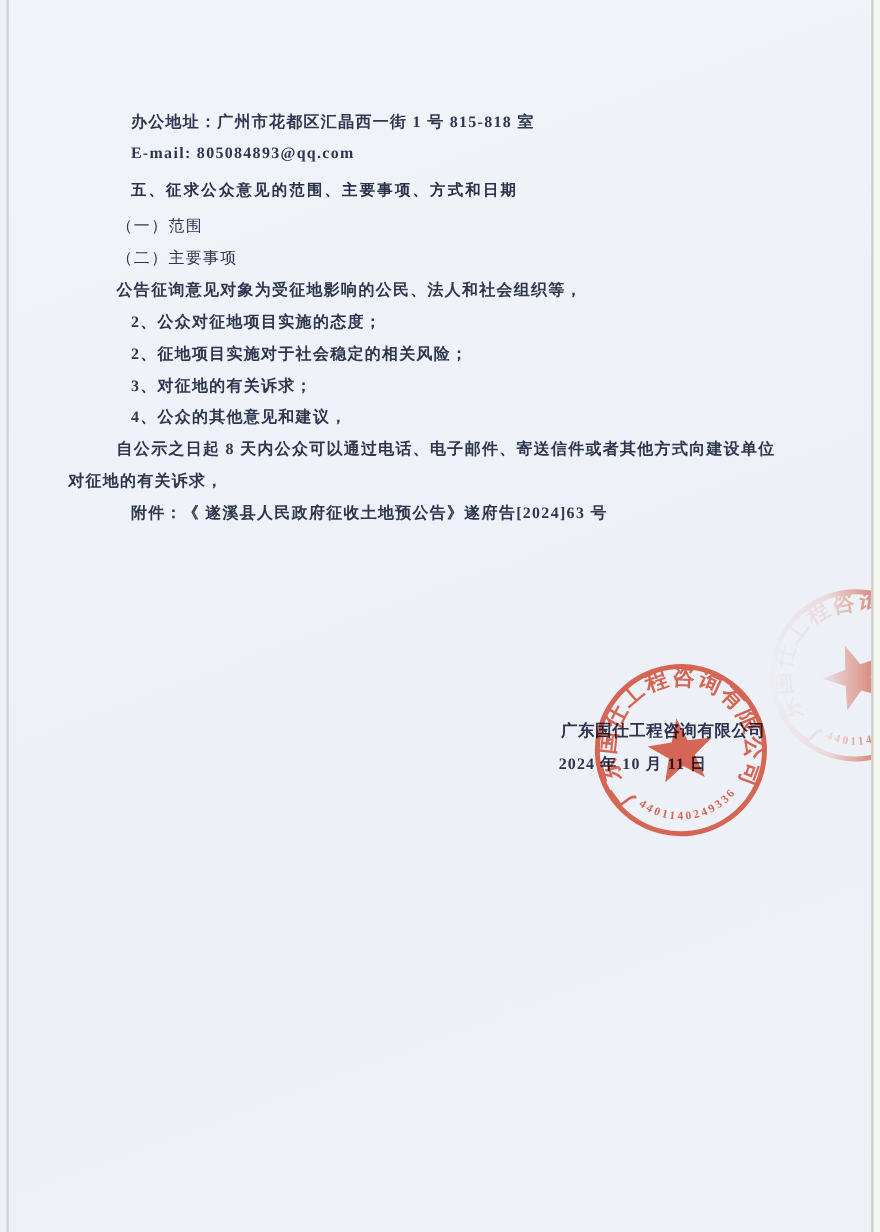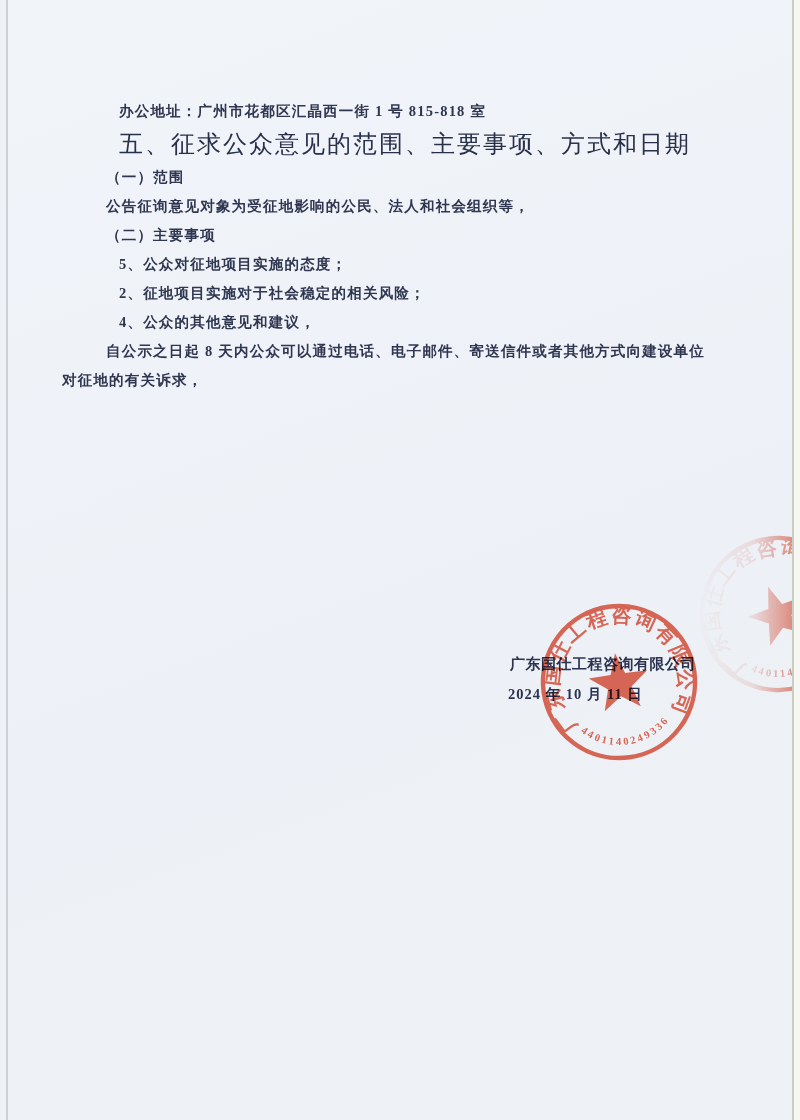--- a/index.html
+++ b/index.html
@@ -12,54 +12,57 @@
     background:#eef1f5;border-right:2px solid #ccd1d8;z-index:60;}
   .right-strip{position:absolute;top:0;right:0;width:6px;height:100%;
     background:#f6f7f1;border-left:2px solid #c9cec3;z-index:60;}
   .paper{position:absolute;inset:0;overflow:hidden;border-radius:11px;}
   .textblock{position:absolute;left:62px;right:55px;top:97px;color:#2e3650;}
   .l{height:29px;line-height:29px;font-size:14.5px;letter-spacing:1.2px;
      font-weight:600;white-space:nowrap;}
   .ind{text-indent:57px}
   .ind2{text-indent:44px}
   .ind3{text-indent:33px}
-  .bold{font-weight:700;}
-  .h5{height:37px;line-height:37px;font-size:24px;font-weight:400;
+  .bold{font-weight:400;}
+  .h5{height:37px;line-height:37px;font-size:14px;font-weight:700;
       letter-spacing:2px;text-indent:57px;color:#28304a;white-space:nowrap;}
   .sig-company{position:absolute;left:510px;top:655px;font-size:15px;
       font-weight:800;letter-spacing:0.5px;color:#2b3350;white-space:nowrap;}
   .sig-date{position:absolute;left:508px;top:685px;font-size:14.5px;
       font-weight:700;letter-spacing:1px;color:#2b3350;white-space:nowrap;}
   .seal{position:absolute;opacity:0.82;mix-blend-mode:multiply;z-index:40;}
   .seal-main{left:533px;top:596px;width:172px;height:172px;}
   .seal-partial{left:692px;top:528px;width:172px;height:172px;opacity:0.85;}
   .seal text{font-family:"Liberation Serif","DejaVu Serif",serif;}
 </style>
 </head>
 <body>
 
 <div class="page">
   <div class="paper">
 
     <div class="textblock">
       <div class="l ind">办公地址：广州市花都区汇晶西一街 1 号 815-818 室</div>
+      <div class="l ind">E-mail: 805084893@qq.com</div>
 
       <div class="h5">五、征求公众意见的范围、主要事项、方式和日期</div>
 
       <div class="l ind2 bold">（一）范围</div>
+      <div class="l ind2 bold">（二）主要事项</div>
+
       <div class="l ind2">公告征询意见对象为受征地影响的公民、法人和社会组织等，</div>
-
-      <div class="l ind2 bold">（二）主要事项</div>
-      <div class="l ind">5、公众对征地项目实施的态度；</div>
+      <div class="l ind">2、公众对征地项目实施的态度；</div>
       <div class="l ind">2、征地项目实施对于社会稳定的相关风险；</div>
+      <div class="l ind">3、对征地的有关诉求；</div>
       <div class="l ind">4、公众的其他意见和建议，</div>
 
       <div class="l ind2">自公示之日起 8 天内公众可以通过电话、电子邮件、寄送信件或者其他方式向建设单位</div>
       <div class="l">对征地的有关诉求，</div>
 
+      <div class="l ind">附件：《 遂溪县人民政府征收土地预公告》遂府告[2024]63 号</div>
     </div>
 
     <div class="sig-company">广东国仕工程咨询有限公司</div>
     <div class="sig-date">2024 年 10 月 11 日</div>
 
     <svg class="seal seal-main" viewBox="0 0 172 172">
       <g transform="rotate(-8 86 86)">
         <circle cx="86" cy="86" r="76" fill="none" stroke="#e14a31" stroke-width="4.5"></circle>
         <path id="ringA" d="M 40.7 125.4 A 60 60 0 1 1 131.3 125.4" fill="none"></path>
         <text font-size="20.5" font-weight="bold" fill="#e14a31" letter-spacing="2">

